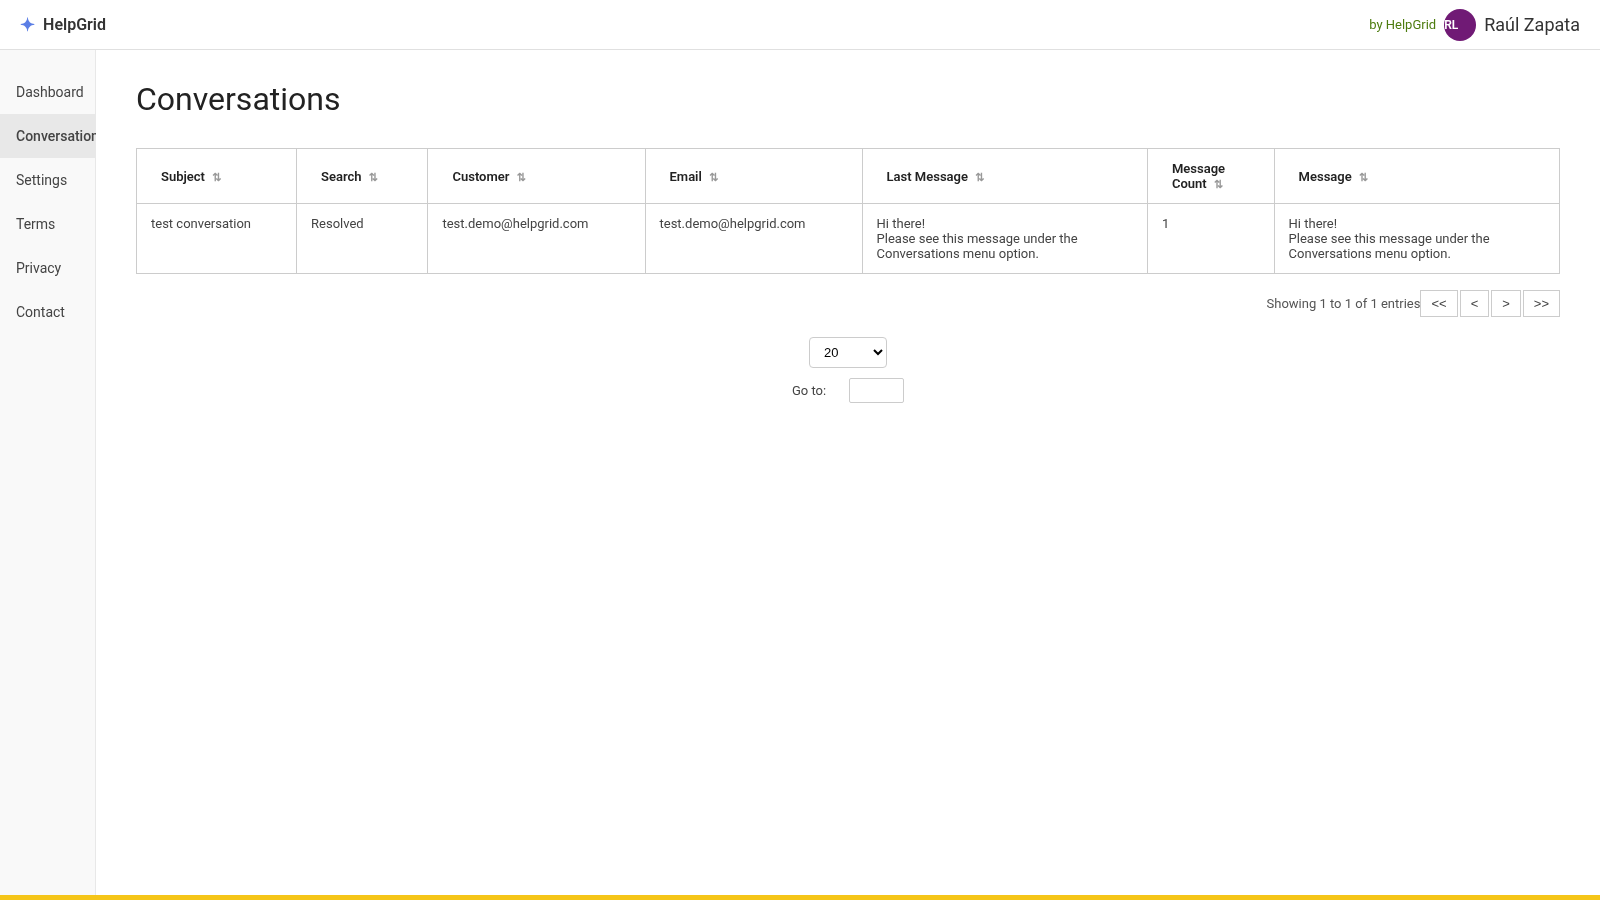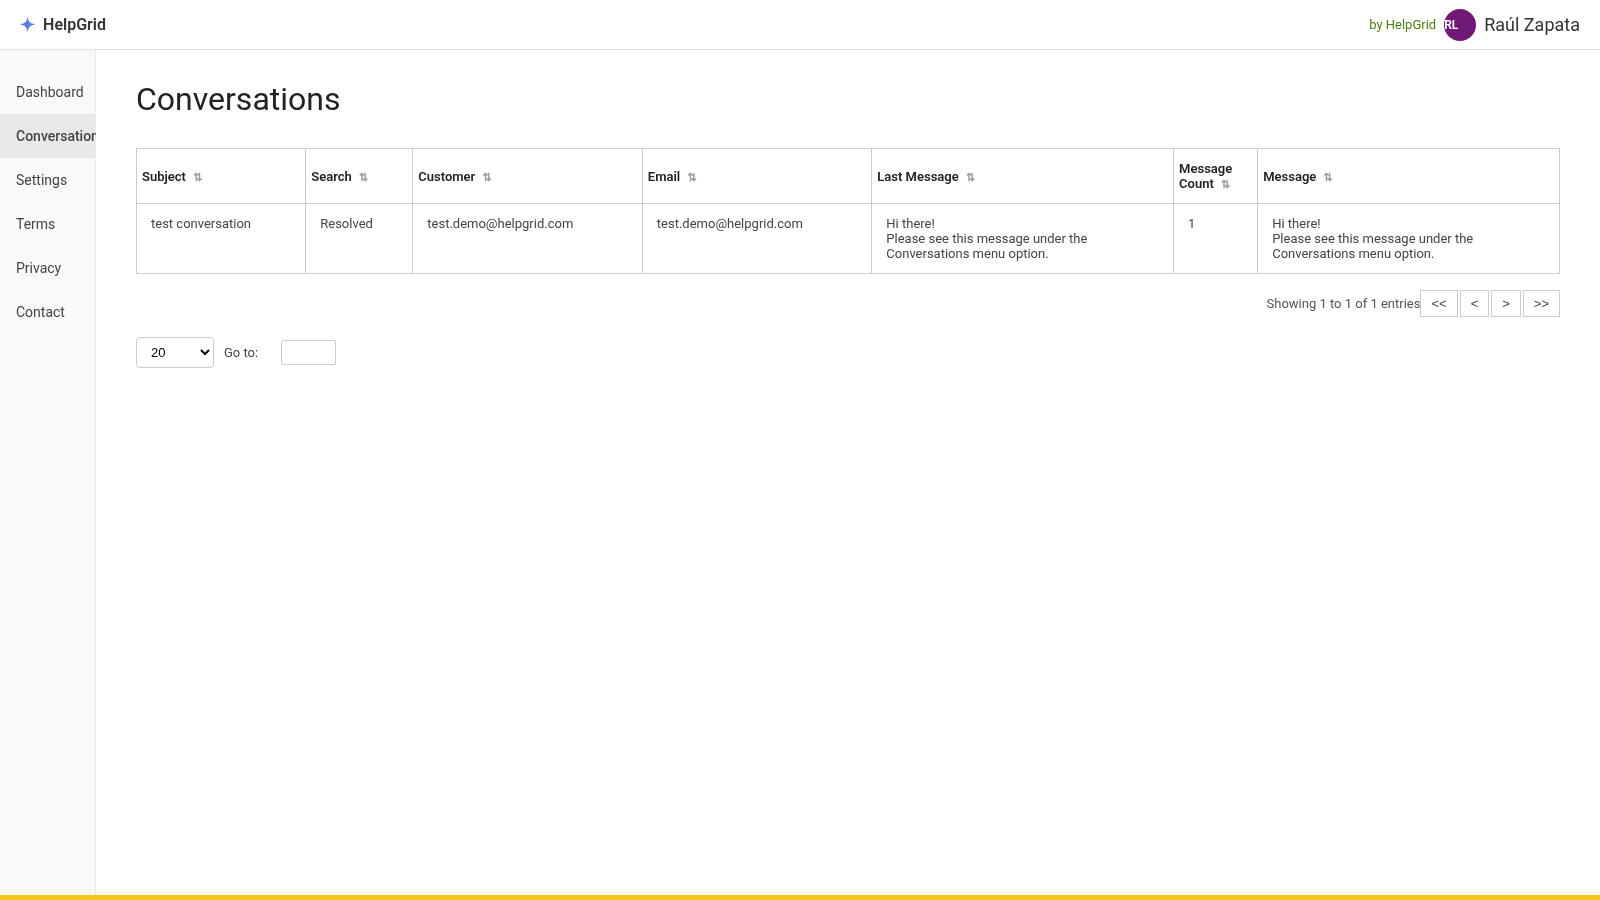--- a/index.html
+++ b/index.html
@@ -104,21 +104,21 @@
 
     
     .data-table {
       width: 100%;
       border-collapse: collapse;
       border: 1px solid #ccc;
     }
     .data-table th {
       background: #fff;
       border: 1px solid #ccc;
-      padding: 12px 5px;
+      padding: 12px 24px;
       text-align: left;
       font-weight: 600;
       font-size: 13px;
       color: #222;
       white-space: nowrap;
     }
     .data-table th .sort-icon {
       display: inline-block;
       margin-left: 4px;
       color: #999;
@@ -153,20 +153,21 @@
       background: #fff;
       padding: 5px 10px;
       font-size: 13px;
       cursor: pointer;
       color: #444;
     }
 
     
     .bottom-controls {
       display: flex;
+      flex-direction: column;
       align-items: center;
       margin-top: 20px;
       gap: 10px;
     }
     .per-page-select {
       border: 1px solid #ccc;
       border-radius: 4px;
       padding: 6px 24px 6px 10px;
       font-size: 13px;
       cursor: pointer;

